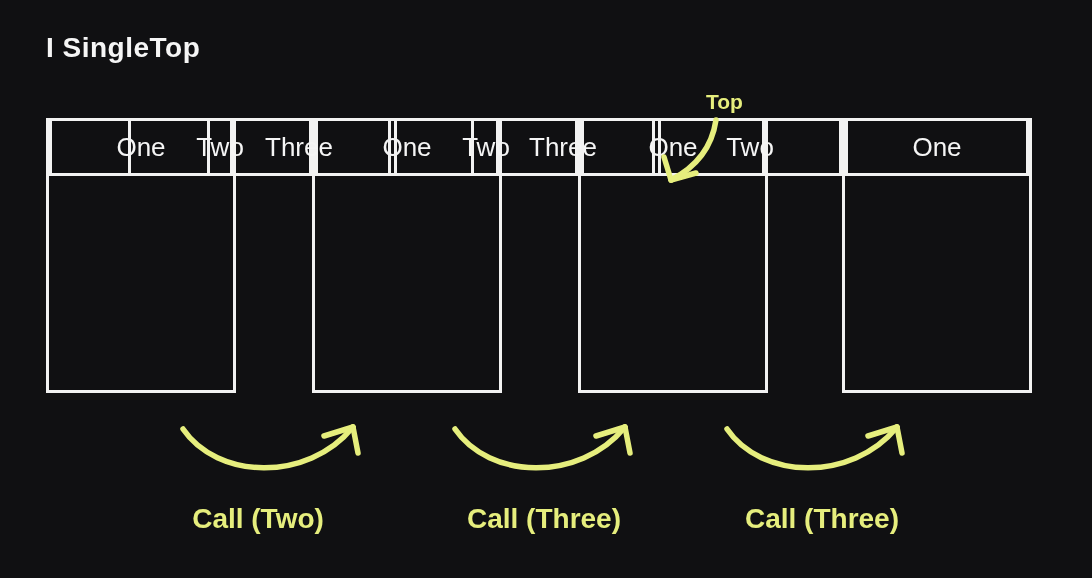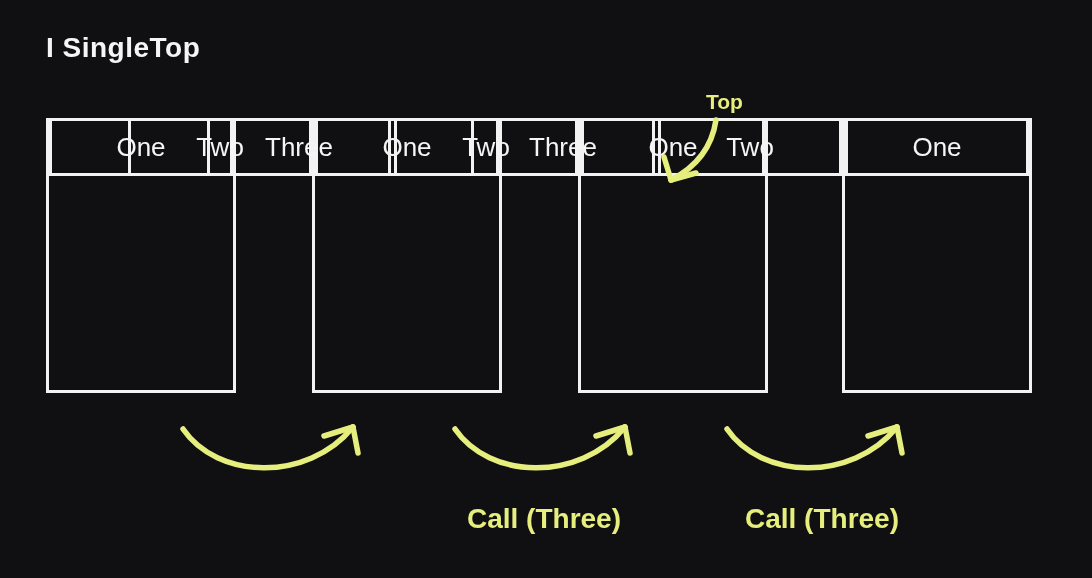--- a/index.html
+++ b/index.html
@@ -135,16 +135,17 @@
     <path d="M6 14 C 40 64, 130 68, 176 12"></path>
     <path d="M176 12 L147 21"></path>
     <path d="M176 12 L181 38"></path>
   </svg>
   <svg class="arrow a3" viewBox="0 0 190 85" aria-hidden="true">
     <path d="M6 14 C 40 64, 130 68, 176 12"></path>
     <path d="M176 12 L147 21"></path>
     <path d="M176 12 L181 38"></path>
   </svg>
 
+  <div class="call-label c1">Call (Two)</div>
   <div class="call-label c2">Call (Three)</div>
   <div class="call-label c3">Call (Three)</div>
 
 </div>
 
 </body></html>

